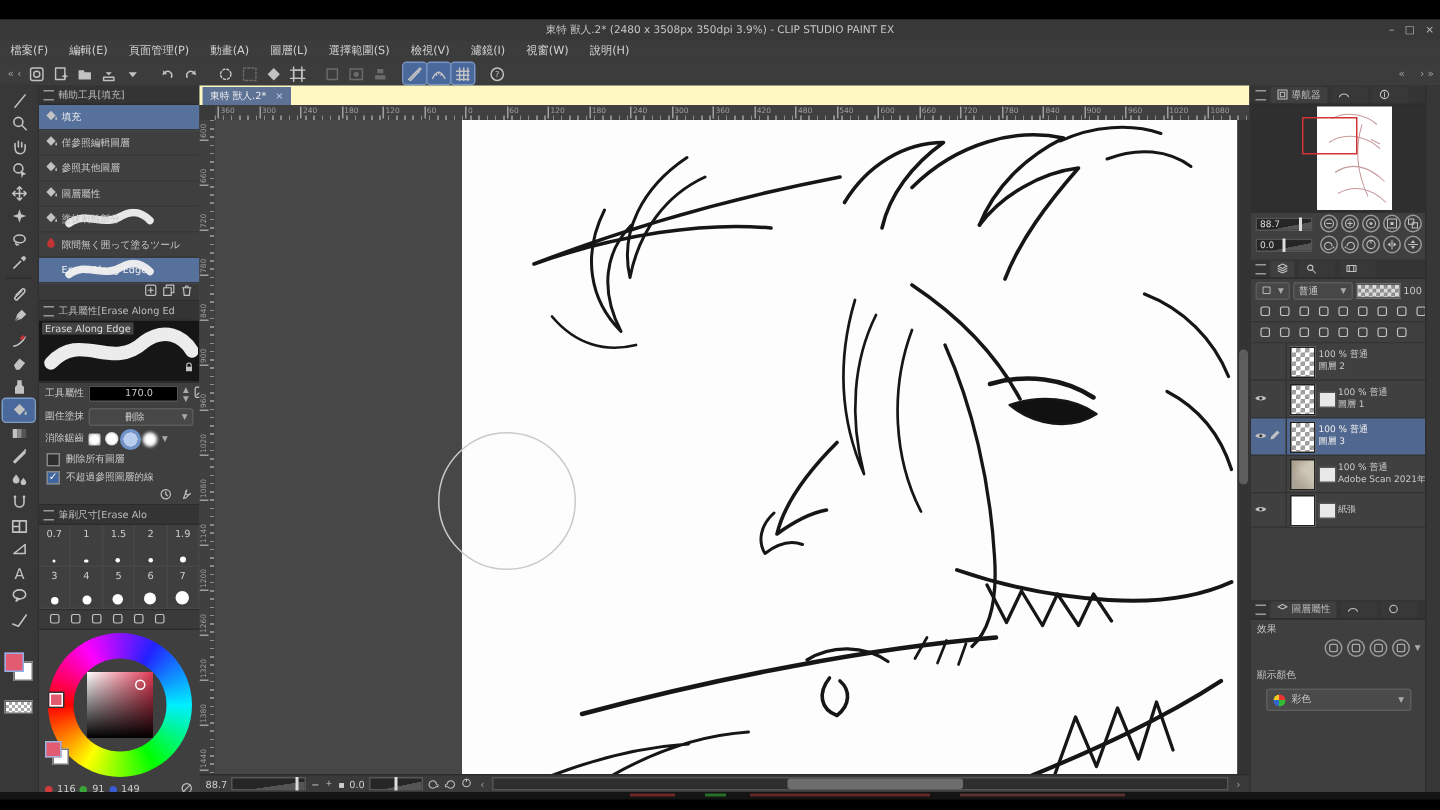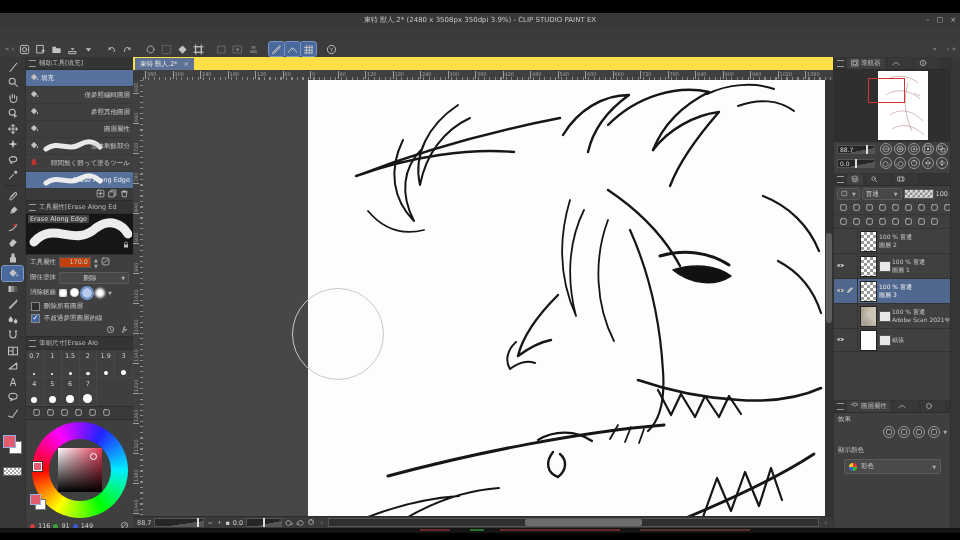--- a/index.html
+++ b/index.html
@@ -31,57 +31,57 @@
   #fgbg{position:absolute;left:3px;top:378px;width:19px;height:19px}
   #fg{position:absolute;left:0;top:0;width:11px;height:11px;background:#e25b71;border:1px solid #8fb2e8;z-index:2}
   #bg{position:absolute;left:6px;top:6px;width:11px;height:11px;background:#fff;border:1px solid #777;z-index:1}
   #transchip{position:absolute;left:3px;top:410px;width:17px;height:7px;border:1px solid #666;background-image:linear-gradient(45deg,#aaa 25%,transparent 25%,transparent 75%,#aaa 75%),linear-gradient(45deg,#aaa 25%,transparent 25%,transparent 75%,#aaa 75%);background-size:4px 4px;background-position:0 0,2px 2px;background-color:#fff}
   
   #leftpanel{position:absolute;left:25px;width:108px;top:0;bottom:0;background:#3f3f3f;border-left:1px solid #313131;font-size:6.5px;box-sizing:border-box}
   .panel-h{height:12px;background:#343434;display:flex;align-items:center;gap:3px;padding:0 3px;color:#bdbdbd;border-bottom:1px solid #2c2c2c;overflow:hidden;white-space:nowrap}
   .hamb{width:7px;height:5px;border-top:1px solid #999;border-bottom:1px solid #999;flex:0 0 auto}
   .st-row{height:16px;display:flex;align-items:center;gap:2px;padding:0 3px;border-bottom:1px solid #383838;position:relative;overflow:hidden;white-space:nowrap}
   .st-row.sel{background:#56719c;color:#f0f0f0}
-  .st-row .lbl{flex:1;text-align:right;overflow:hidden}
+  .st-row .lbl{flex:1;text-align:left;overflow:hidden}
   .st-row.first .lbl{text-align:left}
   .st-stroke{position:absolute;left:12px;top:1px;width:70px;height:14px;opacity:.95}
   .st-footer{height:11px;display:flex;align-items:center;justify-content:flex-end;gap:3px;padding:0 4px;border-bottom:1px solid #2c2c2c;background:#3a3a3a}
   #tp-preview{height:40px;background:#161616;position:relative;border-bottom:1px solid #2c2c2c}
   #tp-preview .cap{position:absolute;left:2px;top:1px;color:#ddd;background:#444;padding:0 2px;font-size:6.5px}
   #tp-preview .lock{position:absolute;right:3px;bottom:3px}
   .prop-row{height:15px;display:flex;align-items:center;gap:3px;padding:0 4px;white-space:nowrap}
-  .val-box{background:#c2410c;border:1px solid #555;padding:0 2px;min-width:26px;text-align:right;height:9px;line-height:9px}
+  .val-box{background:#000000;border:1px solid #555;padding:0 16px;min-width:26px;text-align:right;height:9px;line-height:9px}
   .dd{background:#474747;border:1px solid #5a5a5a;height:10px;line-height:10px;padding:0 3px;display:flex;align-items:center;gap:4px;border-radius:2px}
   .caret{font-size:5px;color:#aaa}
   .cb-row{height:12px;display:flex;align-items:center;gap:4px;padding:0 5px}
   .cb{width:7px;height:7px;border:1px solid #888;background:#2e2e2e;display:flex;align-items:center;justify-content:center;color:#fff;font-size:7px;line-height:7px}
   .cb.on{background:#3f66a0}
   .aa-dot{border-radius:50%;background:radial-gradient(circle,#fff 45%,#9a9a9a 100%)}
   .aa-sel{outline:2px solid #6f95cc;background:#b9cdf0}
   .prop-footer{height:12px;display:flex;align-items:center;justify-content:flex-end;gap:4px;padding:0 5px;border-bottom:1px solid #2c2c2c}
   
-  #bs-grid{display:grid;grid-template-columns:repeat(6,1fr);border-bottom:1px solid #2c2c2c}
+  #bs-grid{display:grid;grid-template-columns:repeat(5,1fr);border-bottom:1px solid #2c2c2c}
   .bs-cell{height:28px;border-right:1px solid #474747;border-bottom:1px solid #474747;display:flex;flex-direction:column;align-items:center;justify-content:space-between;padding:2px 0;box-sizing:border-box;color:#cfcfcf}
   .bs-dot{background:#fff;border-radius:50%}
   
   #colorbar{height:12px;display:flex;align-items:center;gap:5px;padding:0 6px;background:#3a3a3a;border-bottom:1px solid #2c2c2c}
   #wheelarea{position:relative;height:100px}
   #ring{position:absolute;left:6px;top:2px;width:96px;height:96px;border-radius:50%;background:conic-gradient(from 270deg,#f00,#f0f,#22f,#0ef,#0f0,#ff0,#f00)}
   #hole{position:absolute;left:23px;top:19px;width:62px;height:62px;border-radius:50%;background:#3f3f3f}
   #sv{position:absolute;left:32px;top:28px;width:44px;height:44px;background:linear-gradient(to bottom,rgba(0,0,0,0),#000),linear-gradient(to right,#fff,#e23a55)}
   #hue-marker{position:absolute;left:7px;top:42px;width:7px;height:7px;border:1px solid #fff;background:#e25b71;box-shadow:0 0 0 1px #333}
   #sv-marker{position:absolute;left:64px;top:33px;width:5px;height:5px;border:1px solid #fff;border-radius:50%}
   #minichips{position:absolute;left:4px;top:74px;width:16px;height:16px}
   #minichips .a{position:absolute;left:0;top:0;width:9px;height:9px;background:#e25b71;border:1px solid #9ab4de;z-index:2}
   #minichips .b{position:absolute;left:5px;top:5px;width:9px;height:9px;background:#fff;border:1px solid #777}
   #rgbrow{height:12px;display:flex;align-items:center;gap:3px;padding:0 4px;font-size:6.5px;color:#cfcfcf}
   .cdot{width:5px;height:5px;border-radius:50%}
   
   #canvasregion{position:absolute;left:133px;width:700px;top:0;bottom:0;background:#474747}
-  #tabbar{position:absolute;left:0;right:0;top:0;height:13px;background:#fde047;display:flex;align-items:flex-end}
+  #tabbar{position:absolute;left:0;right:0;top:0;height:13px;background:#fef9c3;display:flex;align-items:flex-end}
   #ctab{height:12px;background:#5e7296;color:#eee;font-size:6.5px;line-height:12px;padding:0 5px;display:flex;gap:6px;align-items:center;margin-left:2px}
   #hruler{position:absolute;left:10px;right:0;top:13px;height:10px;background:#404040;border-bottom:1px solid #2a2a2a;overflow:hidden}
   #hruler::after{content:"";position:absolute;left:0;right:0;bottom:0;height:3px;background-image:repeating-linear-gradient(to right,#8a8a8a 0 1px,transparent 1px 5.5px)}
   .hlab{position:absolute;top:1px;font-size:5px;color:#9f9f9f;border-left:1px solid #9f9f9f;padding-left:1px;height:8px}
   #vruler{position:absolute;left:0;top:23px;bottom:11px;width:10px;background:#404040;border-right:1px solid #2a2a2a;overflow:hidden}
   #vruler::after{content:"";position:absolute;top:0;bottom:0;right:0;width:3px;background-image:repeating-linear-gradient(to bottom,#8a8a8a 0 1px,transparent 1px 5.5px)}
   .vlab{position:absolute;left:0;font-size:5px;color:#9f9f9f;transform:rotate(-90deg);transform-origin:3px 3px;white-space:nowrap;border-left:1px solid #9f9f9f;padding-left:1px}
   #corner{position:absolute;left:0;top:13px;width:10px;height:10px;background:#3a3a3a;border-right:1px solid #2a2a2a;border-bottom:1px solid #2a2a2a}
   #viewport{position:absolute;left:10px;top:23px;right:8px;bottom:11px;background:#474747;overflow:hidden}
   #whitecanvas{position:absolute;left:165px;top:0;width:517px;height:437px;background:#fdfdfd}
@@ -129,20 +129,32 @@
 
 <div id="app">
   <div id="titlebar">
     <span>東特 獸人.2* (2480 x 3508px 350dpi 3.9%) - CLIP STUDIO PAINT EX</span>
     <span id="wincontrols">
       <span>–</span>
       <span>□</span>
       <span>×</span>
     </span>
   </div>
+  <div id="menubar">
+      <span class="menu-item">檔案(F)</span>
+      <span class="menu-item">編輯(E)</span>
+      <span class="menu-item">頁面管理(P)</span>
+      <span class="menu-item">動畫(A)</span>
+      <span class="menu-item">圖層(L)</span>
+      <span class="menu-item">選擇範圍(S)</span>
+      <span class="menu-item">檢視(V)</span>
+      <span class="menu-item">濾鏡(I)</span>
+      <span class="menu-item">視窗(W)</span>
+      <span class="menu-item">說明(H)</span>
+    </div>
   <div id="cmdbar">
     <span class="chev">«&nbsp;‹</span>
     <span class="cmd-right">
       <span class="chev">«</span>
       <span class="chev">›&nbsp;»</span>
     </span>
   <span class="cmd-icon">
         <svg width="11" height="11" viewBox="0 0 16 16">
           <rect x="2" y="2" width="12" height="12" rx="2" class="s"></rect>
           <circle cx="8" cy="8" r="3" class="s"></circle>

